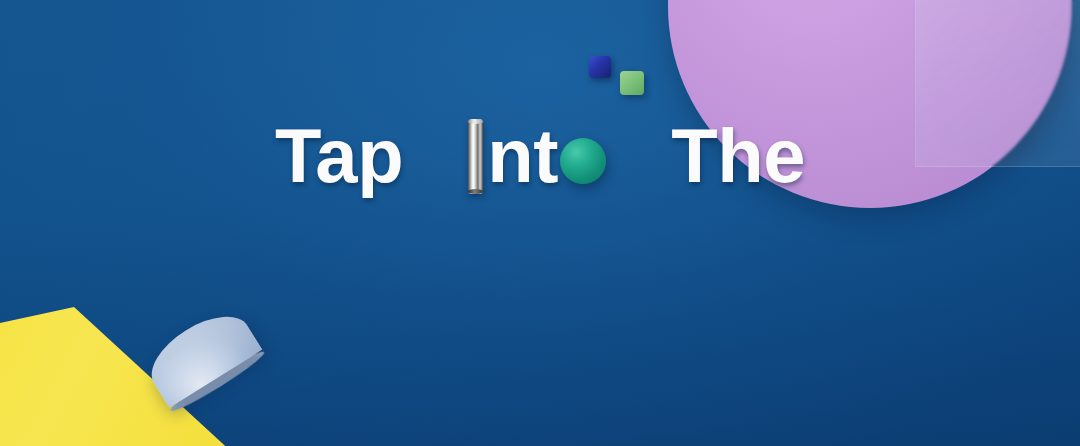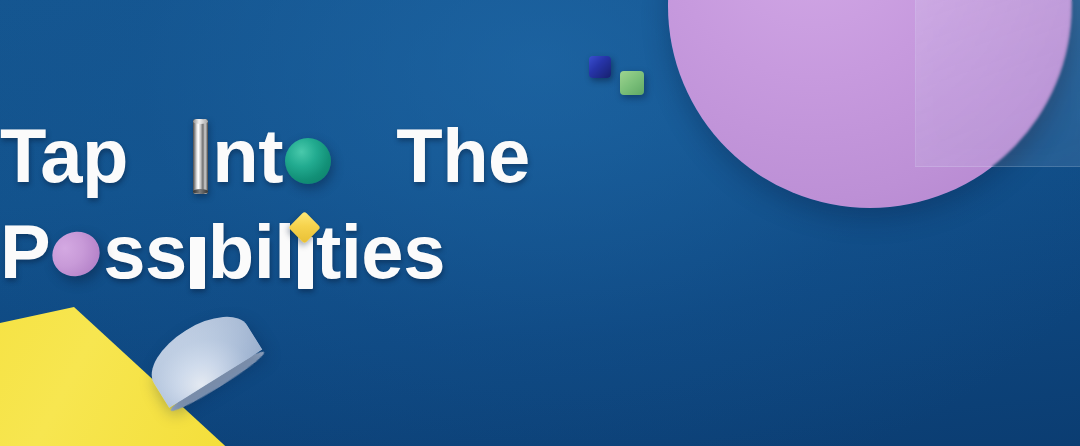--- a/index.html
+++ b/index.html
@@ -126,21 +126,21 @@
     background: linear-gradient(140deg, #9ed48f 0%, #7cc07a 50%, #5fa865 100%);
     box-shadow: 2px 3px 7px rgba(5,18,44,0.40);
   }
 
   
   .headline {
     position: absolute;
     left: 0;
     top: 118px;
     width: 1080px;
-    text-align: left;
+    text-align: center;
     line-height: 1;
   }
   .line {
     position: relative;
     display: block;
     font-size: 76px;
     font-weight: bold;
     letter-spacing: -0.5px;
     color: #fbfbfb;
     text-shadow: 1px 3px 5px rgba(6,26,56,0.45);
@@ -277,19 +277,16 @@
   <div class="headline">
 
     <span class="line line1">
       <span class="word">Tap</span>
       <span class="gap"></span>
       <span class="cyl"></span><span class="word">nt</span><span class="sphere"></span>
       <span class="gap"></span>
       <span class="word">The</span>
     </span>
 
-    <span class="line line2">
-      <span class="word">P</span><span class="tablet"><span class="tablet-edge"></span><span class="tablet-top"></span></span><span class="word">ss</span><span class="i-stem"><span class="bar"></span></span><span class="word">b</span><span class="word">i</span><span class="word">l</span><span class="i-stem"><span class="bar"></span><span class="diamond"></span></span><span class="word">ties</span>
-    </span>
 
   </div>
 
 </div>
 
 </body></html>

